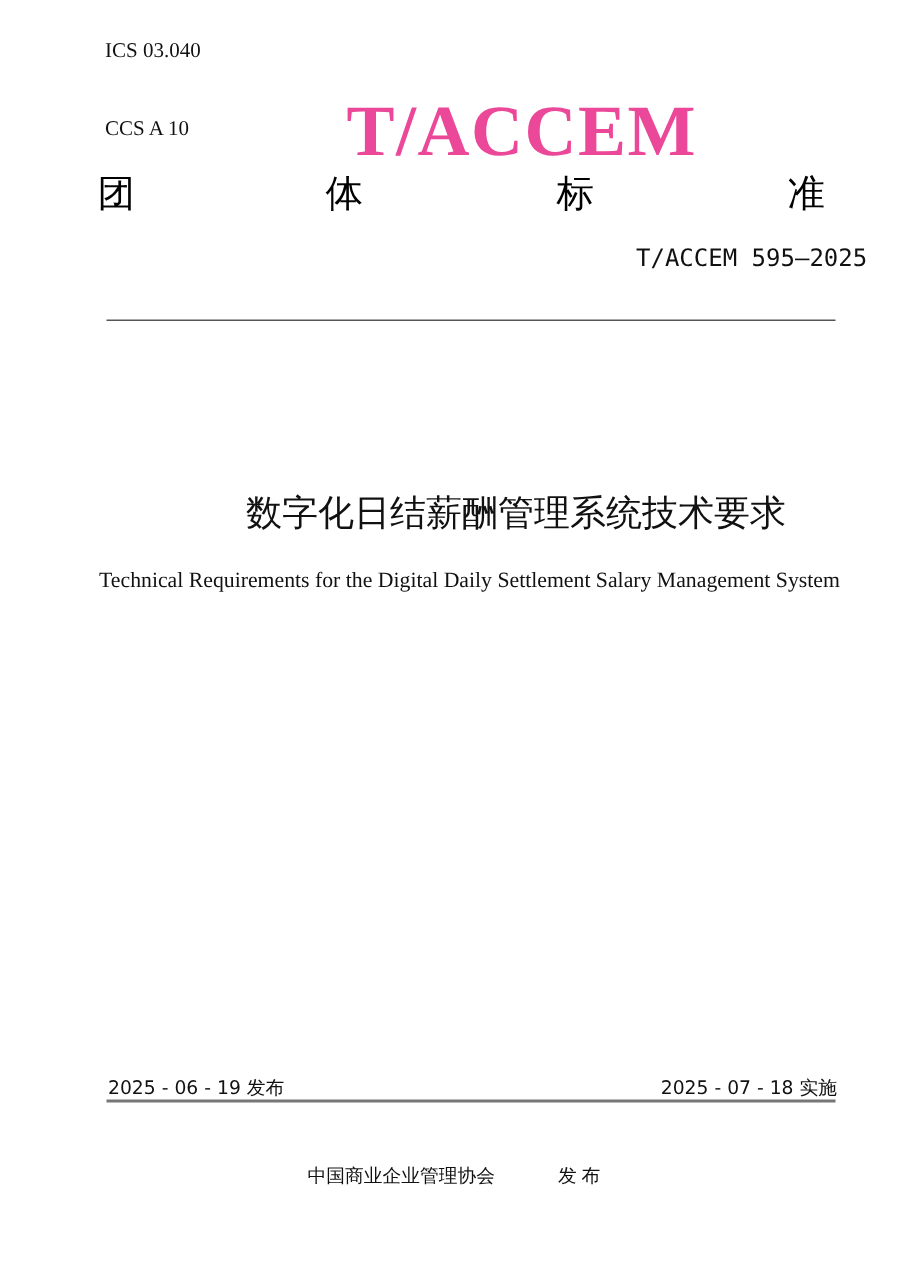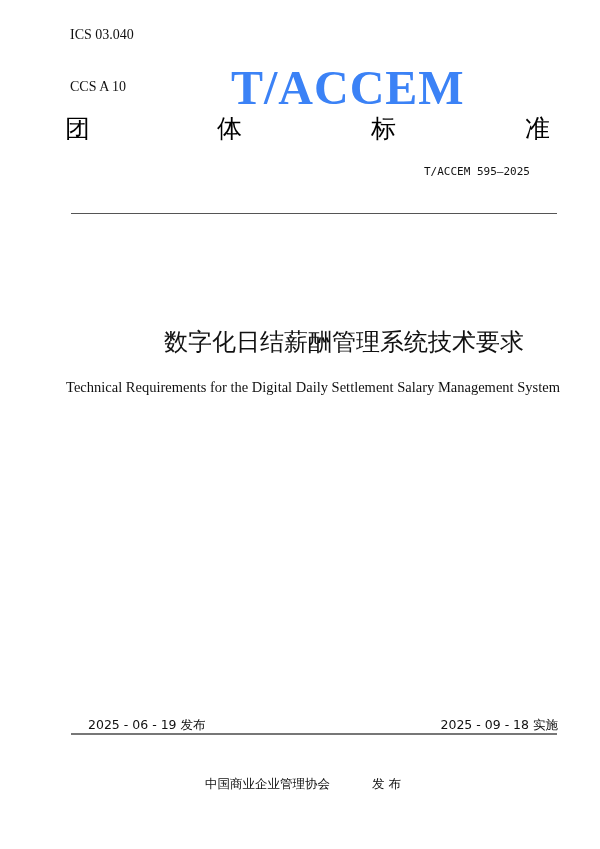--- a/index.html
+++ b/index.html
@@ -1,21 +1,21 @@
 <!DOCTYPE html>
 <html><head>
   <meta charset="utf-8">
   <style>
     html, body { margin: 0; padding: 0; background: #ffffff; }
     body { width: 600px; height: 849px; position: relative; overflow: hidden; color: #000; }
     .abs { position: absolute; white-space: nowrap; }
     .cls { font-family: "Liberation Serif", serif; font-size: 14px; line-height: 12px; color: #111; }
-    .brand { font-family: "Liberation Serif", serif; font-weight: bold; font-size: 48px; line-height: 50px; letter-spacing: 1px; color: #3b82f6; }
+    .brand { font-family: "Liberation Serif", serif; font-weight: bold; font-size: 48px; line-height: 50px; letter-spacing: 1px; color: #ec4899; }
     .typechar { font-family: "DejaVu Sans", sans-serif; font-size: 25px; line-height: 28px; color: #000; }
-    .stdno { font-family: "DejaVu Sans Mono", monospace; font-size: 11px; line-height: 14px; color: #111; }
+    .stdno { font-family: "DejaVu Sans Mono", monospace; font-size: 16px; line-height: 14px; color: #111; }
     .rule { position: absolute; background: #555; }
     .title-cn { font-family: "DejaVu Sans", sans-serif; font-size: 24px; line-height: 28px; color: #111; left: 0; width: 600px; text-align: center; padding-left: 44px; }
     .title-en { font-family: "Liberation Serif", serif; font-size: 14.5px; line-height: 18px; color: #111; left: 0; width: 626px; text-align: center; }
     .date { font-family: "DejaVu Sans", sans-serif; font-size: 12.5px; line-height: 16px; color: #111; }
     .publisher { font-family: "DejaVu Sans", sans-serif; font-size: 12.5px; line-height: 16px; color: #111; text-align: right; }
   </style>
 </head>
 <body>
 
 <div class="abs cls" style="left:70px; top:29px;">ICS  03.040</div>
@@ -28,19 +28,19 @@
 <div class="abs typechar" style="left:371px; top:115px;">标</div>
 <div class="abs typechar" style="left:525px; top:115px;">准</div>
 
 <div class="abs stdno" style="left:424px; top:165px;">T/ACCEM 595—2025</div>
 
 <div class="rule" style="left:71px; top:213px; width:486px; height:1px;"></div>
 
 <div class="abs title-cn" style="top:328px;">数字化日结薪酬管理系统技术要求</div>
 <div class="abs title-en" style="top:378px;">Technical Requirements for the Digital Daily Settlement Salary Management System</div>
 
-<div class="abs date" style="left:88px; top:717px;">2025 - 06 - 19 发布</div>
-<div class="abs date" style="right:42px; top:717px;">2025 - 09 - 18 实施</div>
+<div class="abs date" style="left:72px; top:717px;">2025 - 06 - 19 发布</div>
+<div class="abs date" style="right:42px; top:717px;">2025 - 07 - 18 实施</div>
 
 <div class="rule" style="left:71px; top:733px; width:486px; height:2px; background:#777;"></div>
 
 <div class="abs publisher" style="left:205px; top:776px;">中国商业企业管理协会</div>
-<div class="abs publisher" style="left:372px; top:776px;">发 布</div>
+<div class="abs publisher" style="left:372px; top:776px;font-family:Liberation Serif, serif;">发 布</div>
 
 </body></html>

